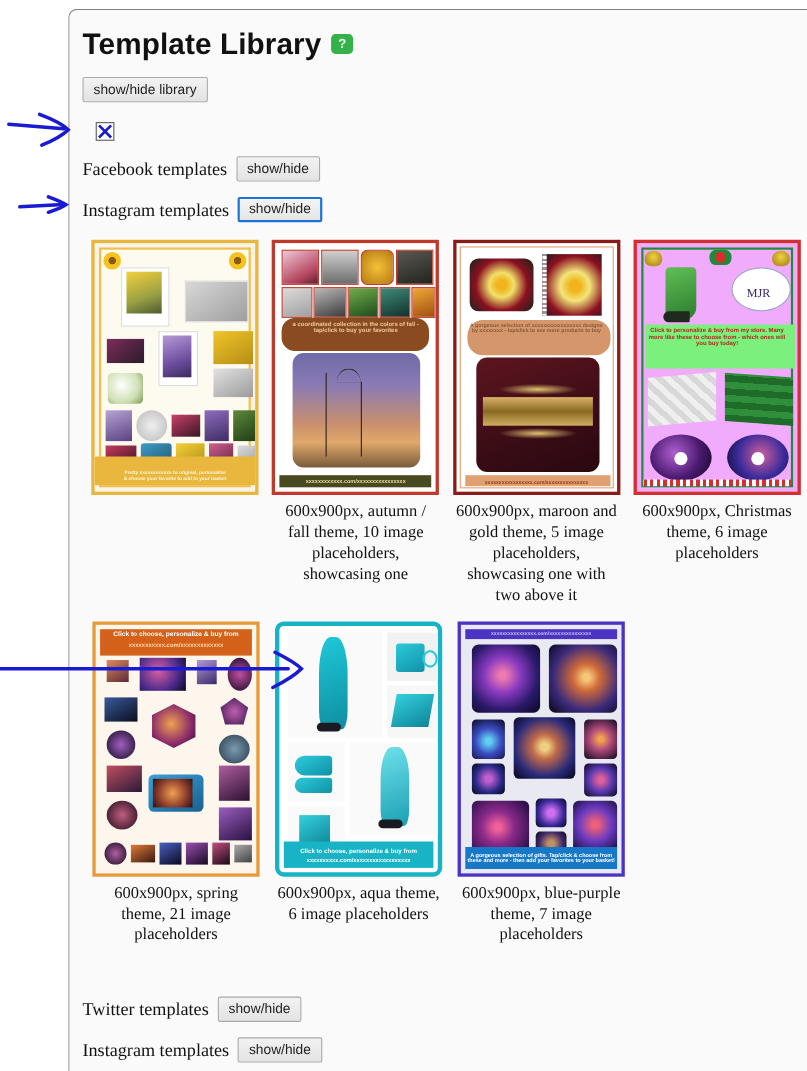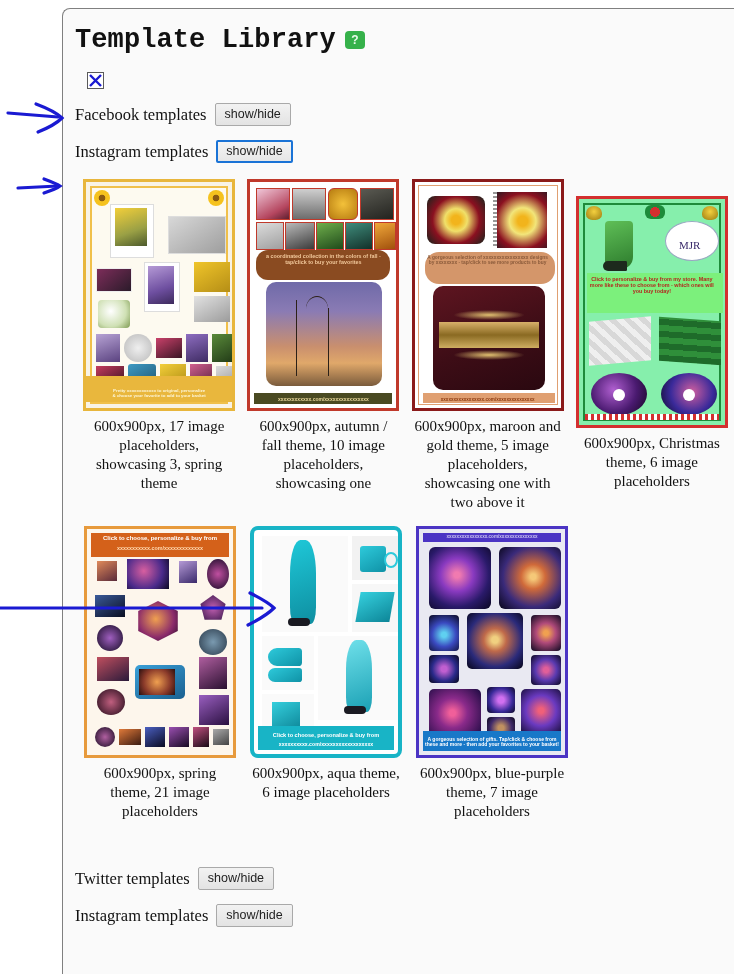--- a/index.html
+++ b/index.html
@@ -22,21 +22,21 @@
     border-left:1px solid #808080;
     border-top-left-radius:8px;
     box-sizing:border-box;
     overflow:hidden;
   }
   #panel-inner{padding:18px 0 0 10px;}
 
   
   .title-row{display:flex;align-items:flex-start;gap:9px;margin:0 0 0 2px;}
   h1.page-title{
-    font-family:Liberation Mono, monospace;
+    font-family:Liberation Sans, sans-serif;
     font-size:27px;font-weight:bold;color:#111;
     margin:0;letter-spacing:0.1px;line-height:1;
   }
   .help-badge{
     display:inline-flex;align-items:center;justify-content:center;
     width:20px;height:18px;border-radius:4px;
     background:#35b14a;color:#eafaec;
     font-family:"Liberation Sans", sans-serif;
     font-size:12px;font-weight:bold;margin-top:4px;
     cursor:pointer;
@@ -116,20 +116,23 @@
 <body>
 
 <div id="panel">
   <div id="panel-inner">
 
     <div class="title-row">
       <h1 class="page-title">Template Library</h1>
       <span class="help-badge">?</span>
     </div>
 
+    <div class="library-toggle-row">
+      <span class="btn">show/hide library</span>
+    </div>
 
     <div class="check-row">
       <span class="checkbox">
         <svg width="15" height="15" viewBox="0 0 15 15">
           <path d="M2 2 L13 13 M13 2 L2 13" stroke="#1a1ad2" stroke-width="2.4" fill="none"></path>
         </svg>
       </span>
     </div>
 
     <div class="net-row">
@@ -174,21 +177,20 @@
 
             <div class="tile" style="left:10px;top:184px;width:28px;height:22px;background:linear-gradient(150deg,#c63b5e,#2d101c);"></div>
             <div class="tile" style="left:42px;top:182px;width:28px;height:26px;background:linear-gradient(150deg,#3f9bc4,#1b4f69);border-radius:3px;"></div>
             <div class="tile" style="left:74px;top:182px;width:26px;height:26px;background:linear-gradient(150deg,#f3cf3a,#a8850f);"></div>
             <div class="tile" style="left:104px;top:182px;width:22px;height:26px;background:linear-gradient(150deg,#d25f8f,#4a1b33);"></div>
             <div class="tile" style="left:130px;top:184px;width:16px;height:22px;background:linear-gradient(150deg,#dcdcdc,#9a9a9a);"></div>
 
             <div class="tbar" style="bottom:6px;height:26px;background:#e9b73d;"></div>
             <div class="ov-text" style="bottom:9px;font-size:4.4px;color:#fdf6d8;padding:0 26px;box-sizing:border-box;">Pretty xxxxxxxxxxxx to original, personalize &amp; choose your favorite to add to your basket</div>
           </div>
-          <div class="caption">600x900px, 17 image placeholders, showcasing 3, spring theme</div>
         </div>
 
         <div class="cell">
           <div class="thumb" style="border:3px solid #c0392b;background:#fff;">
 
             <div class="tile" style="left:6px;top:6px;width:32px;height:30px;background:linear-gradient(150deg,#f0c7d8,#b5465f 70%,#5e2030);border:1px solid #c0392b;"></div>
             <div class="tile" style="left:42px;top:6px;width:32px;height:30px;background:linear-gradient(180deg,#cfcfcf,#6d6d6d);border:1px solid #c0392b;"></div>
             <div class="tile" style="left:78px;top:6px;width:28px;height:30px;background:radial-gradient(circle,#f3c13a,#b57a10);border-radius:6px;border:1px solid #c0392b;"></div>
             <div class="tile" style="left:110px;top:6px;width:32px;height:30px;background:linear-gradient(160deg,#5a5a52,#23231f);border:1px solid #c0392b;"></div>
 
@@ -229,21 +231,21 @@
             <div style="position:absolute;left:38px;top:128px;width:72px;height:10px;background:radial-gradient(ellipse,#e0c070,transparent 70%);"></div>
             <div style="position:absolute;left:38px;top:168px;width:72px;height:10px;background:radial-gradient(ellipse,#e0c070,transparent 70%);"></div>
 
             <div class="tbar" style="bottom:5px;left:8px;width:132px;height:10px;background:#e0a072;"></div>
             <div class="ov-text" style="bottom:6px;font-size:4.6px;color:#8b3a10;">xxxxxxxxxxxxxxxxx.com/xxxxxxxxxxxxxxx</div>
           </div>
           <div class="caption">600x900px, maroon and gold theme, 5 image placeholders, showcasing one with two above it</div>
         </div>
 
         <div class="cell">
-          <div class="thumb" style="border:3px solid #d32f2f;background:#86efac;margin-top:17px;">
+          <div class="thumb" style="border:3px solid #d32f2f;background:#f0abfc;">
             <div style="position:absolute;inset:4px;border:2px solid #1e8b3a;"></div>
 
             <div style="position:absolute;left:7px;top:7px;width:16px;height:14px;background:radial-gradient(circle at 50% 40%,#f4d03f,#9a7a10);border-radius:50% 50% 40% 40%;"></div>
             <div style="position:absolute;right:7px;top:7px;width:16px;height:14px;background:radial-gradient(circle at 50% 40%,#f4d03f,#9a7a10);border-radius:50% 50% 40% 40%;"></div>
             <div style="position:absolute;left:66px;top:6px;width:20px;height:14px;background:radial-gradient(circle,#d32f2f 40%,#1e8b3a 42%);border-radius:6px;"></div>
 
             <div class="tile" style="left:26px;top:22px;width:28px;height:48px;background:linear-gradient(160deg,#5fbf57,#2c7a2c);border-radius:4px 4px 12px 4px;"></div>
             <div style="position:absolute;left:24px;top:62px;width:24px;height:10px;background:#1d2a1d;border-radius:8px 2px 2px 8px;"></div>
 
             <div class="tile" style="left:86px;top:22px;width:52px;height:38px;background:#fff;border:1px solid #9aa7c2;border-radius:50%;"></div>

